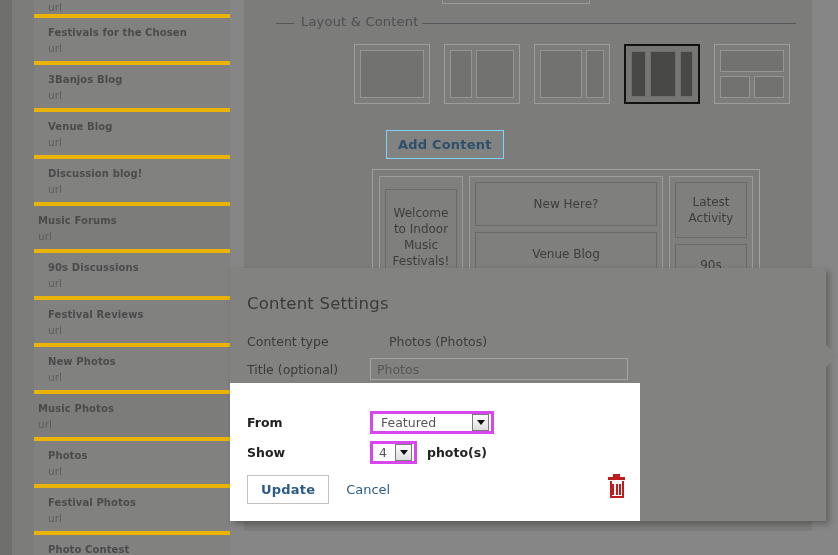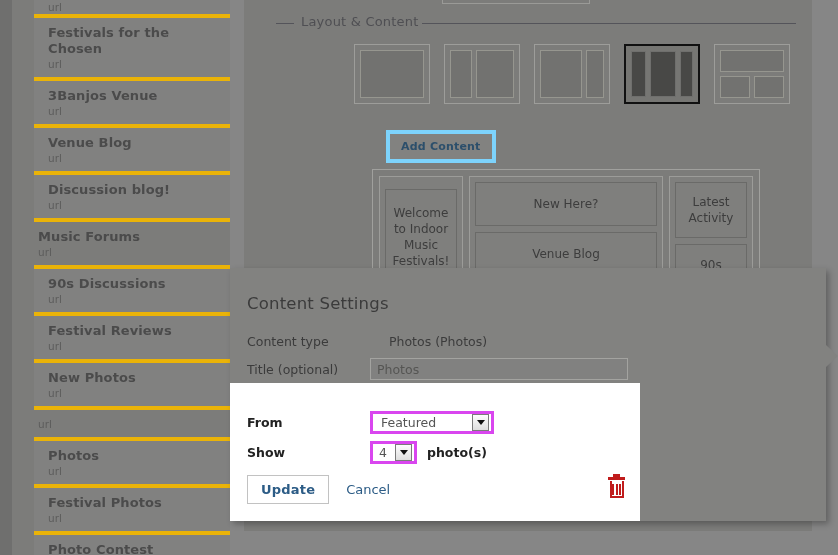--- a/index.html
+++ b/index.html
@@ -46,21 +46,21 @@
     box-sizing: border-box;
     border-bottom: 4px solid #eab308;
     padding: 7px 10px 6px 14px;
     background: #818180;
   }
   .nav-item.level0 {
     background: #7c7c7a;
     padding-left: 4px;
   }
   .nav-title {
-    font-size: 13px;
+    font-size: 10px;
     font-weight: bold;
     color: #4b4b4b;
     line-height: 16px;
     letter-spacing: 0.1px;
   }
   .nav-url {
     font-size: 10.5px;
     color: #5d5d5c;
     line-height: 14px;
     margin-top: 0px;
@@ -141,22 +141,22 @@
   }
   .thumb-col { display: flex; flex-direction: column; gap: 4px; }
 
   
   .add-content-btn {
     position: absolute;
     left: 110px; top: 116px;
     box-sizing: border-box;
     padding: 6px 11px;
     background: #828280;
-    border: 4px solid #7dd3fc;
-    font-size: 11px;
+    border: 1px solid #7dd3fc;
+    font-size: 13px;
     font-weight: bold;
     color: #2c4f6b;
     letter-spacing: 0.2px;
   }
 
   
   .canvas {
     position: absolute;
     left: 96px; top: 155px;
     width: 388px;
@@ -409,21 +409,21 @@
 
   <div class="sidebar" id="sidebar">
       <div class="nav-item" style="padding-top: 0px; height: 18px;">
         <div class="nav-url">url</div>
       </div>
       <div class="nav-item">
         <div class="nav-title">Festivals for the Chosen</div>
         <div class="nav-url">url</div>
       </div>
       <div class="nav-item">
-        <div class="nav-title">3Banjos Venue</div>
+        <div class="nav-title">3Banjos Blog</div>
         <div class="nav-url">url</div>
       </div>
       <div class="nav-item">
         <div class="nav-title">Venue Blog</div>
         <div class="nav-url">url</div>
       </div>
       <div class="nav-item">
         <div class="nav-title">Discussion blog!</div>
         <div class="nav-url">url</div>
       </div>
@@ -437,20 +437,21 @@
       </div>
       <div class="nav-item">
         <div class="nav-title">Festival Reviews</div>
         <div class="nav-url">url</div>
       </div>
       <div class="nav-item">
         <div class="nav-title">New Photos</div>
         <div class="nav-url">url</div>
       </div>
       <div class="nav-item level0">
+        <div class="nav-title">Music Photos</div>
         <div class="nav-url">url</div>
       </div>
       <div class="nav-item">
         <div class="nav-title">Photos</div>
         <div class="nav-url">url</div>
       </div>
       <div class="nav-item">
         <div class="nav-title">Festival Photos</div>
         <div class="nav-url">url</div>
       </div>

